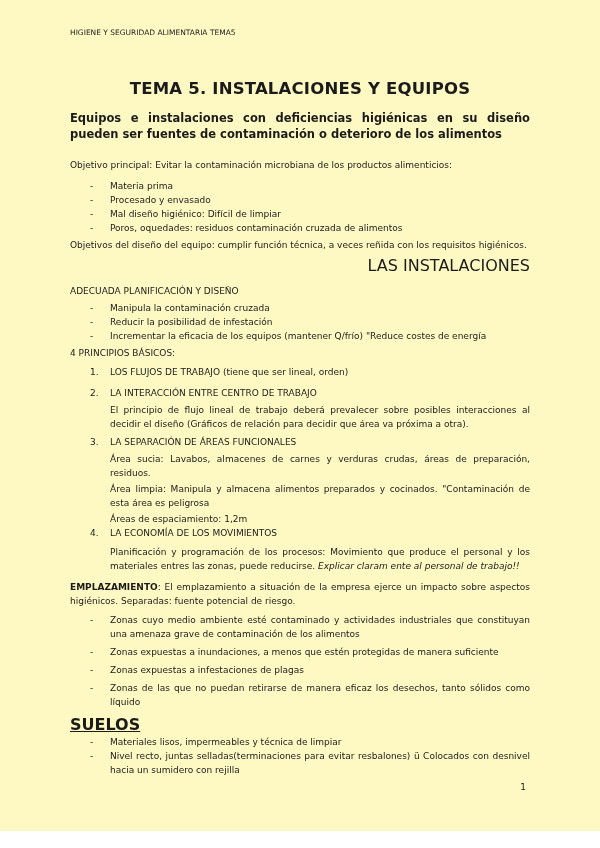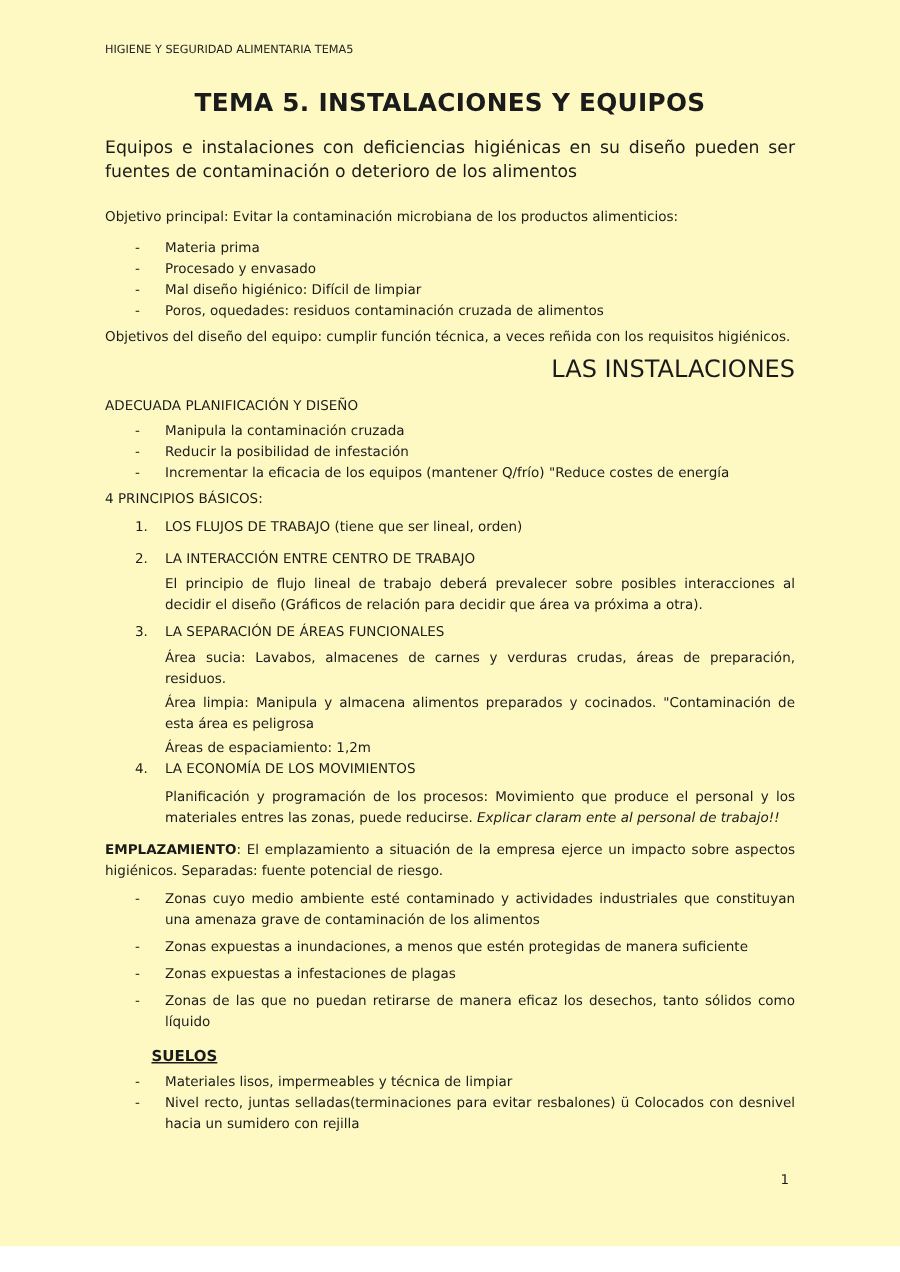--- a/index.html
+++ b/index.html
@@ -8,44 +8,43 @@
     position:relative;
     width:600px; height:831px;
     background:#fef9c3;
     color:#1b1b1b;
     font-family:"DejaVu Sans","Liberation Sans",sans-serif;
     padding:27px 70px 0 70px;
     overflow:hidden;
   }
   .running-header { font-size:7.5px; line-height:11px; color:#222; }
   .title {
-    margin-top:20px;
+    margin-top:40px;
     text-align:center;
     font-size:16.5px; line-height:21px;
     font-weight:bold;
     letter-spacing:0.2px;
   }
   .subtitle {
     margin-top:12px;
     font-size:11.5px; line-height:15.5px;
-    font-weight:normal;
+    font-weight:bold;
     text-align:justify;
   }
   .body { font-size:9px; line-height:14px; }
   .just { text-align:justify; }
   .section-heading {
     font-size:16px; line-height:16px;
     font-weight:normal;
     text-align:right;
   }
   .sub-heading {
-    font-size:10px; line-height:16px;
+    font-size:16px; line-height:16px;
     font-weight:bold;
     text-decoration:underline;
-    margin-left:31px;
   }
   .bold-underline { font-weight:bold; }
   .italic { font-style:italic; }
   
   .brow { display:flex; padding-left:20px; }
   .bmark { width:20px; flex:0 0 20px; }
   .bmark::before { content:"-"; }
   .btext { flex:1; text-align:justify; }
   .mb4 { margin-bottom:4px; }
   

